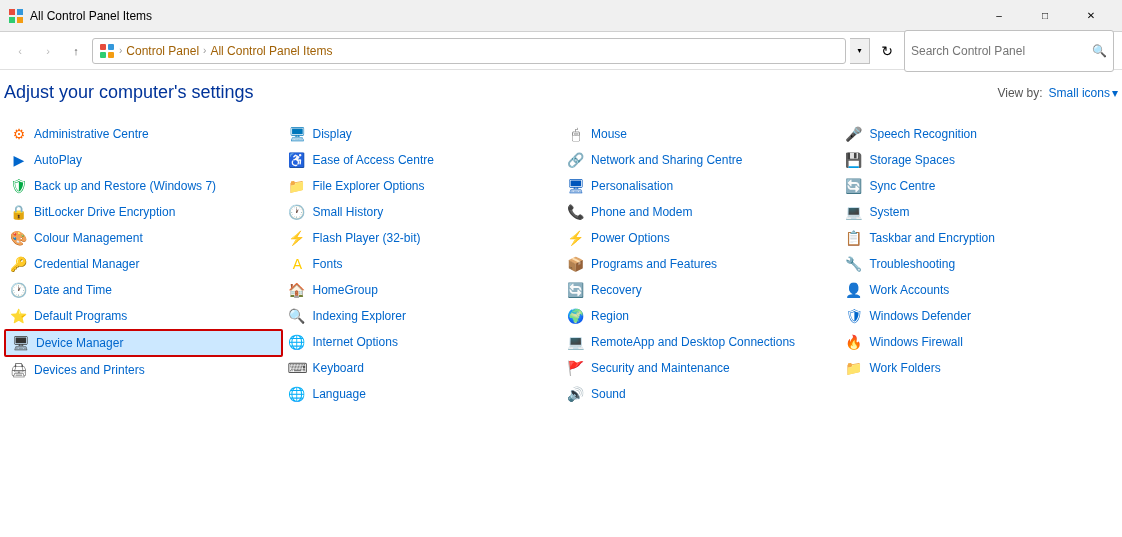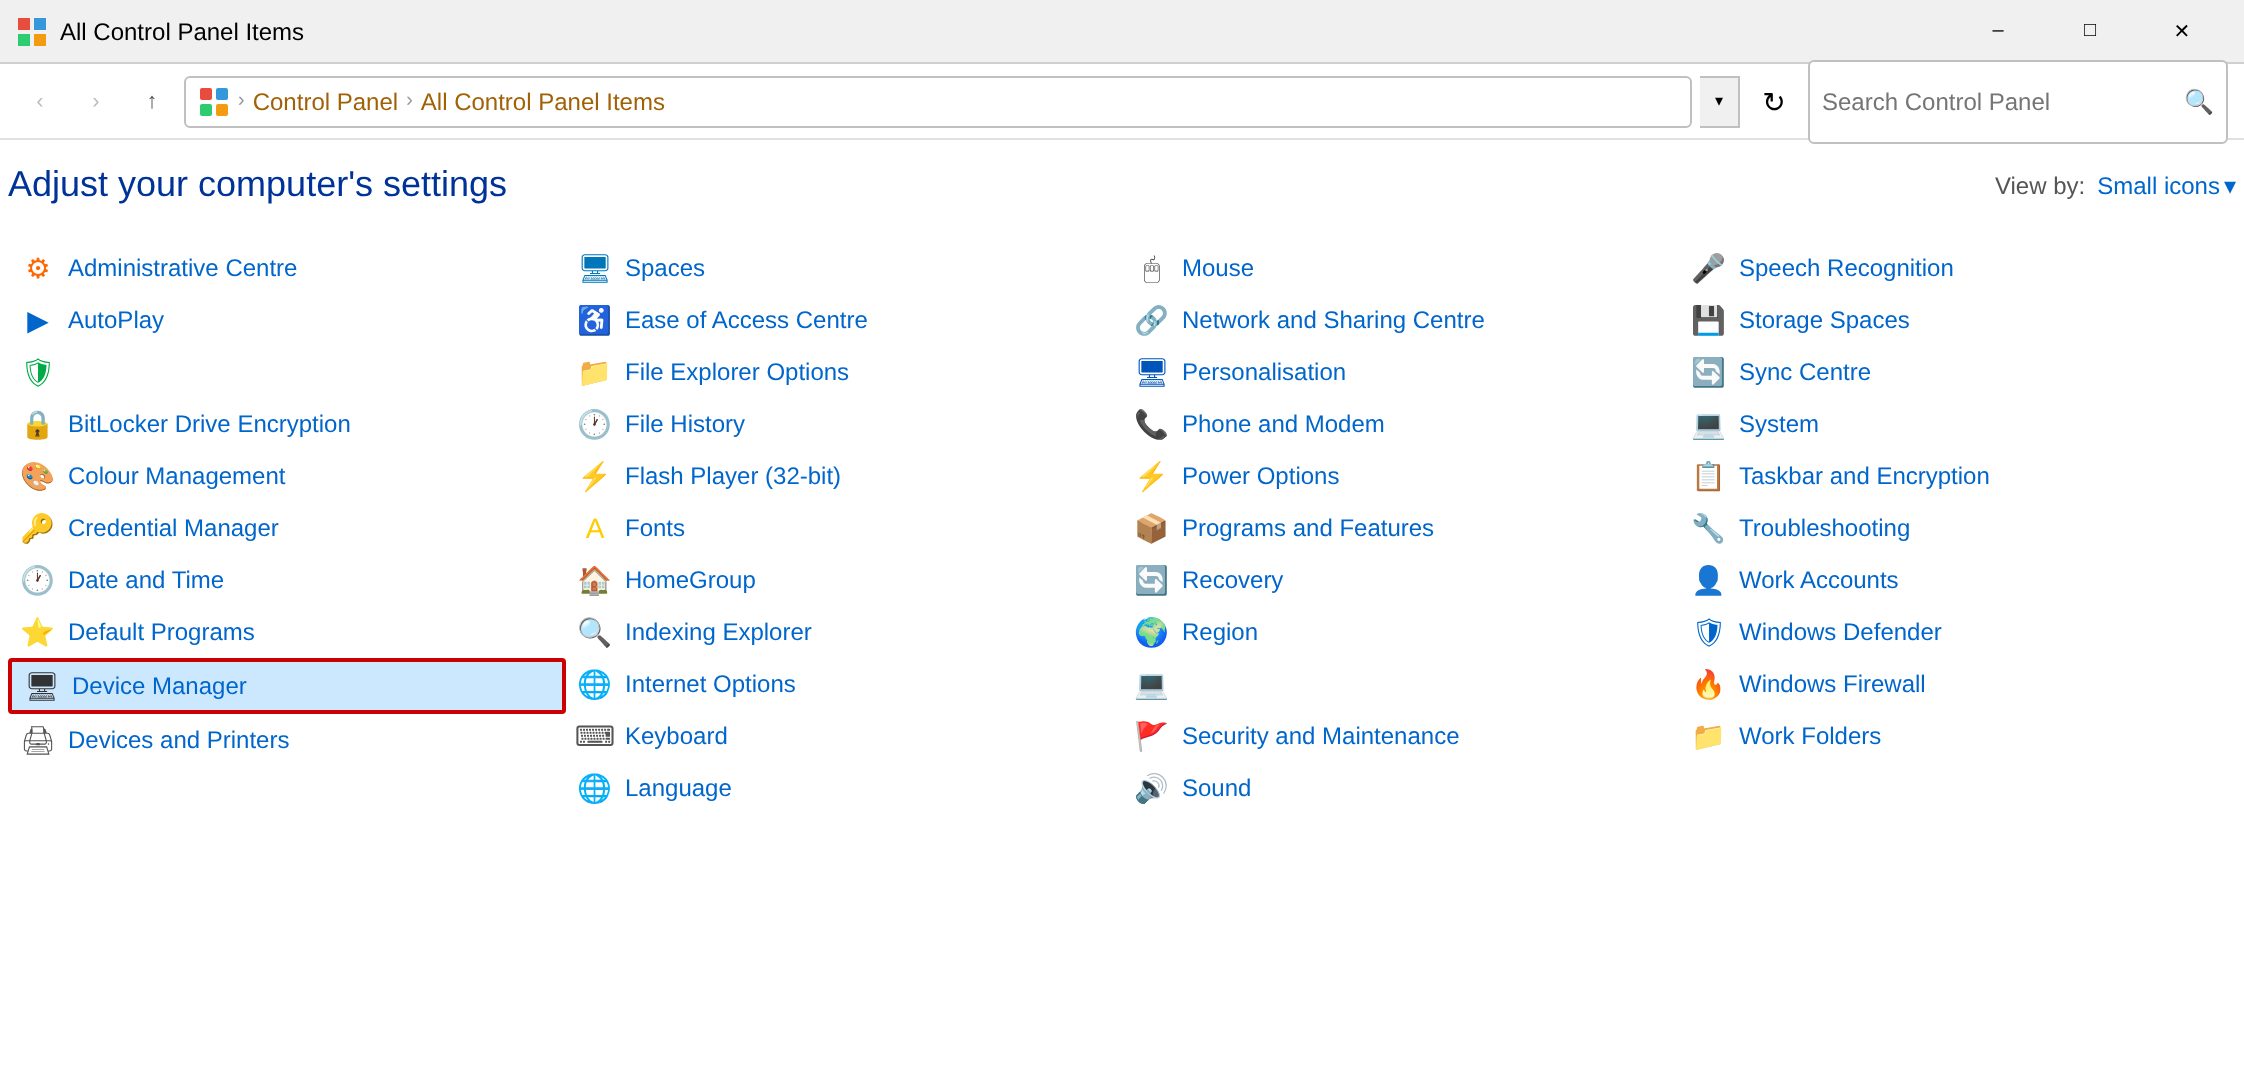--- a/index.html
+++ b/index.html
@@ -289,20 +289,21 @@
   <div class="cp-item" style="display: flex; align-items: center; gap: 6px; padding: 3px 6px; cursor: pointer; break-inside: avoid;">
         <span class="cp-item-icon icon-tools">⚙</span>
         <span class="cp-item-label">Administrative Centre</span>
       </div>
       <div class="cp-item" style="display: flex; align-items: center; gap: 6px; padding: 3px 6px; cursor: pointer; break-inside: avoid;">
         <span class="cp-item-icon icon-autoplay">▶</span>
         <span class="cp-item-label">AutoPlay</span>
       </div>
       <div class="cp-item" style="display: flex; align-items: center; gap: 6px; padding: 3px 6px; cursor: pointer; break-inside: avoid;">
         <span class="cp-item-icon icon-backup">🛡</span>
+        <span class="cp-item-label">Back up and Restore (Windows 7)</span>
       </div>
       <div class="cp-item" style="display: flex; align-items: center; gap: 6px; padding: 3px 6px; cursor: pointer; break-inside: avoid;">
         <span class="cp-item-icon icon-bitlocker">🔒</span>
         <span class="cp-item-label">BitLocker Drive Encryption</span>
       </div>
       <div class="cp-item" style="display: flex; align-items: center; gap: 6px; padding: 3px 6px; cursor: pointer; break-inside: avoid;">
         <span class="cp-item-icon icon-colour">🎨</span>
         <span class="cp-item-label">Colour Management</span>
       </div>
       <div class="cp-item" style="display: flex; align-items: center; gap: 6px; padding: 3px 6px; cursor: pointer; break-inside: avoid;">
@@ -320,33 +321,33 @@
       <div class="cp-item selected" style="display: flex; align-items: center; gap: 6px; padding: 3px 6px; cursor: pointer; break-inside: avoid;">
         <span class="cp-item-icon icon-devicemgr">🖥</span>
         <span class="cp-item-label">Device Manager</span>
       </div>
       <div class="cp-item" style="display: flex; align-items: center; gap: 6px; padding: 3px 6px; cursor: pointer; break-inside: avoid;">
         <span class="cp-item-icon icon-devices">🖨</span>
         <span class="cp-item-label">Devices and Printers</span>
       </div>
       <div class="cp-item" style="display: flex; align-items: center; gap: 6px; padding: 3px 6px; cursor: pointer; break-inside: avoid;">
         <span class="cp-item-icon icon-display">🖥</span>
-        <span class="cp-item-label">Spaces</span>
+        <span class="cp-item-label">Display</span>
       </div>
       <div class="cp-item" style="display: flex; align-items: center; gap: 6px; padding: 3px 6px; cursor: pointer; break-inside: avoid;">
         <span class="cp-item-icon icon-ease">♿</span>
         <span class="cp-item-label">Ease of Access Centre</span>
       </div>
       <div class="cp-item" style="display: flex; align-items: center; gap: 6px; padding: 3px 6px; cursor: pointer; break-inside: avoid;">
         <span class="cp-item-icon icon-fileexp">📁</span>
         <span class="cp-item-label">File Explorer Options</span>
       </div>
       <div class="cp-item" style="display: flex; align-items: center; gap: 6px; padding: 3px 6px; cursor: pointer; break-inside: avoid;">
         <span class="cp-item-icon icon-filehist">🕐</span>
-        <span class="cp-item-label">File History</span>
+        <span class="cp-item-label">Small History</span>
       </div>
       <div class="cp-item" style="display: flex; align-items: center; gap: 6px; padding: 3px 6px; cursor: pointer; break-inside: avoid;">
         <span class="cp-item-icon icon-flash">⚡</span>
         <span class="cp-item-label">Flash Player (32-bit)</span>
       </div>
       <div class="cp-item" style="display: flex; align-items: center; gap: 6px; padding: 3px 6px; cursor: pointer; break-inside: avoid;">
         <span class="cp-item-icon icon-fonts">A</span>
         <span class="cp-item-label">Fonts</span>
       </div>
       <div class="cp-item" style="display: flex; align-items: center; gap: 6px; padding: 3px 6px; cursor: pointer; break-inside: avoid;">
@@ -396,20 +397,21 @@
       <div class="cp-item" style="display: flex; align-items: center; gap: 6px; padding: 3px 6px; cursor: pointer; break-inside: avoid;">
         <span class="cp-item-icon icon-recovery">🔄</span>
         <span class="cp-item-label">Recovery</span>
       </div>
       <div class="cp-item" style="display: flex; align-items: center; gap: 6px; padding: 3px 6px; cursor: pointer; break-inside: avoid;">
         <span class="cp-item-icon icon-region">🌍</span>
         <span class="cp-item-label">Region</span>
       </div>
       <div class="cp-item" style="display: flex; align-items: center; gap: 6px; padding: 3px 6px; cursor: pointer; break-inside: avoid;">
         <span class="cp-item-icon icon-remoteapp">💻</span>
+        <span class="cp-item-label">RemoteApp and Desktop Connections</span>
       </div>
       <div class="cp-item" style="display: flex; align-items: center; gap: 6px; padding: 3px 6px; cursor: pointer; break-inside: avoid;">
         <span class="cp-item-icon icon-security">🚩</span>
         <span class="cp-item-label">Security and Maintenance</span>
       </div>
       <div class="cp-item" style="display: flex; align-items: center; gap: 6px; padding: 3px 6px; cursor: pointer; break-inside: avoid;">
         <span class="cp-item-icon icon-sound">🔊</span>
         <span class="cp-item-label">Sound</span>
       </div>
       <div class="cp-item" style="display: flex; align-items: center; gap: 6px; padding: 3px 6px; cursor: pointer; break-inside: avoid;">

